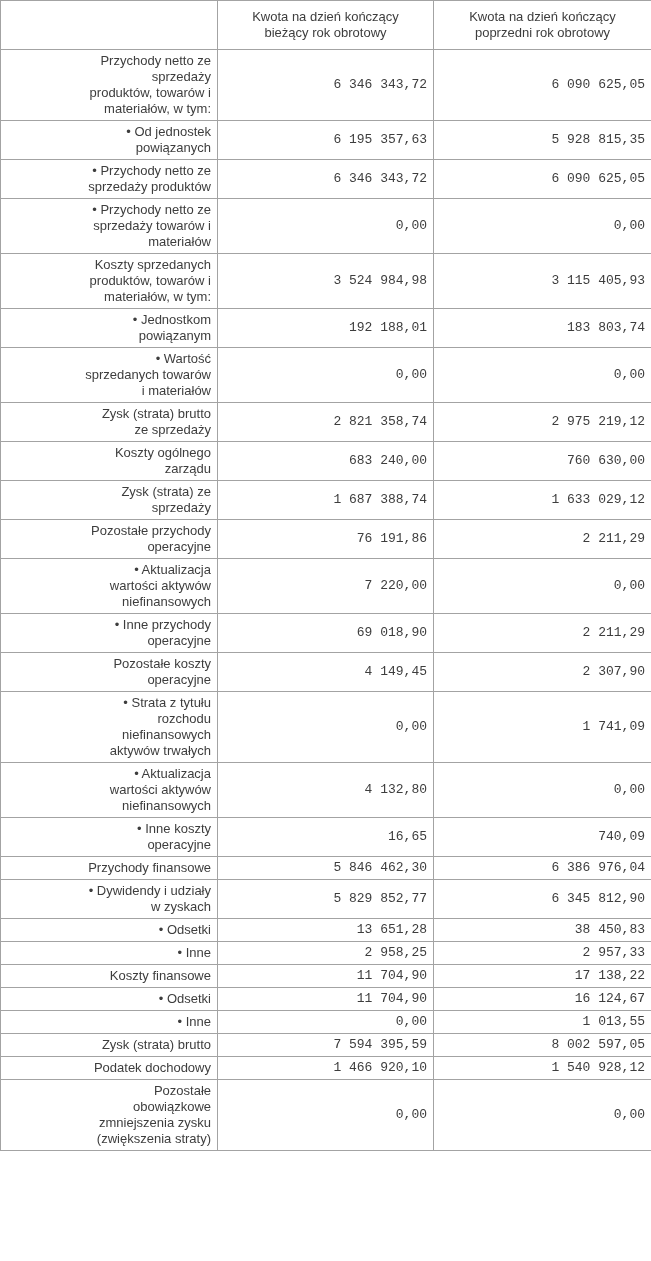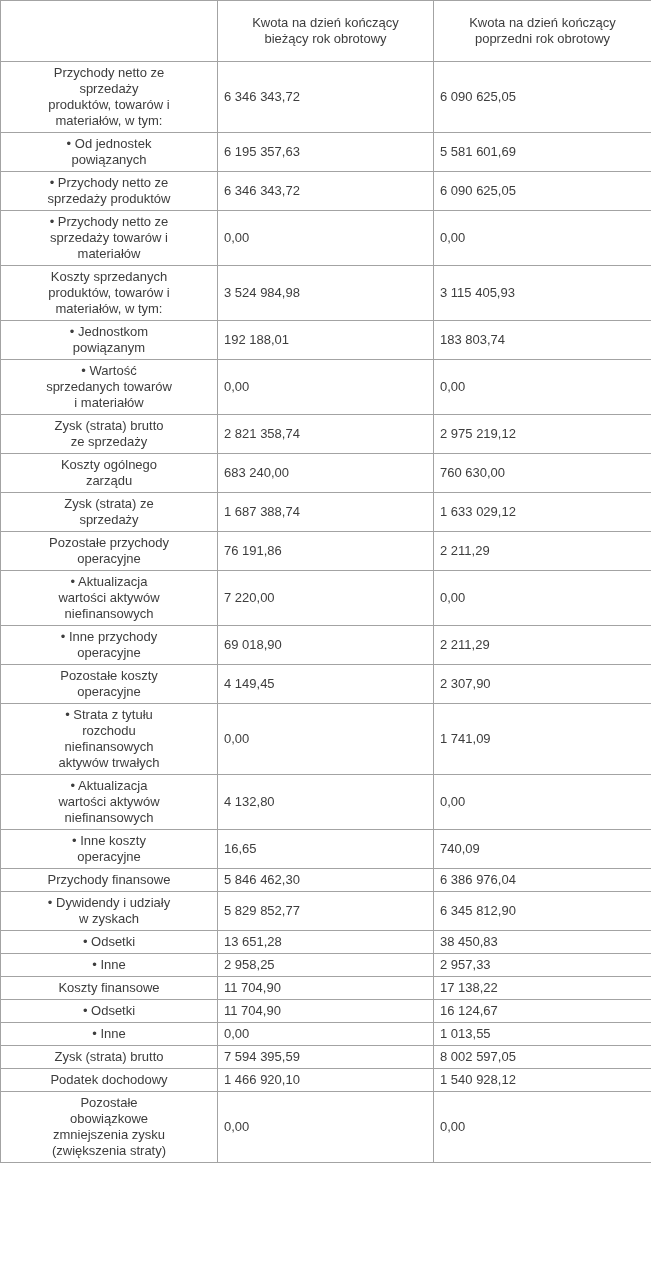--- a/index.html
+++ b/index.html
@@ -25,29 +25,30 @@
   table.fin-table td {
     border: 1px solid #a3a3a3;
     vertical-align: middle;
     line-height: 16px;
     padding: 3px 6px;
     font-weight: normal;
   }
   table.fin-table th.head-cell {
     text-align: center;
     white-space: pre-line;
-    padding: 14px 6px;
+    padding: 8px 6px;
   }
   td.label-cell {
-    text-align: center;
+    text-align: right;
     white-space: pre-line;
   }
   td.value-cell {
-    text-align: left;
+    text-align: right;
     white-space: nowrap;
+    font-family: Liberation Mono, monospace;
   }
 </style>
 </head>
 <body>
 
 <table class="fin-table">
   <colgroup>
     <col class="c-label">
     <col class="c-val1">
     <col class="c-val2">
@@ -69,21 +70,21 @@
 produktów, towarów i
 materiałów, w tym:</td>
     <td class="value-cell">6 346 343,72</td>
     <td class="value-cell">6 090 625,05</td>
   </tr>
 
   <tr>
     <td class="label-cell">• Od jednostek
 powiązanych</td>
     <td class="value-cell">6 195 357,63</td>
-    <td class="value-cell">5 581 601,69</td>
+    <td class="value-cell">5 928 815,35</td>
   </tr>
 
   <tr>
     <td class="label-cell">• Przychody netto ze
 sprzedaży produktów</td>
     <td class="value-cell">6 346 343,72</td>
     <td class="value-cell">6 090 625,05</td>
   </tr>
 
   <tr>

